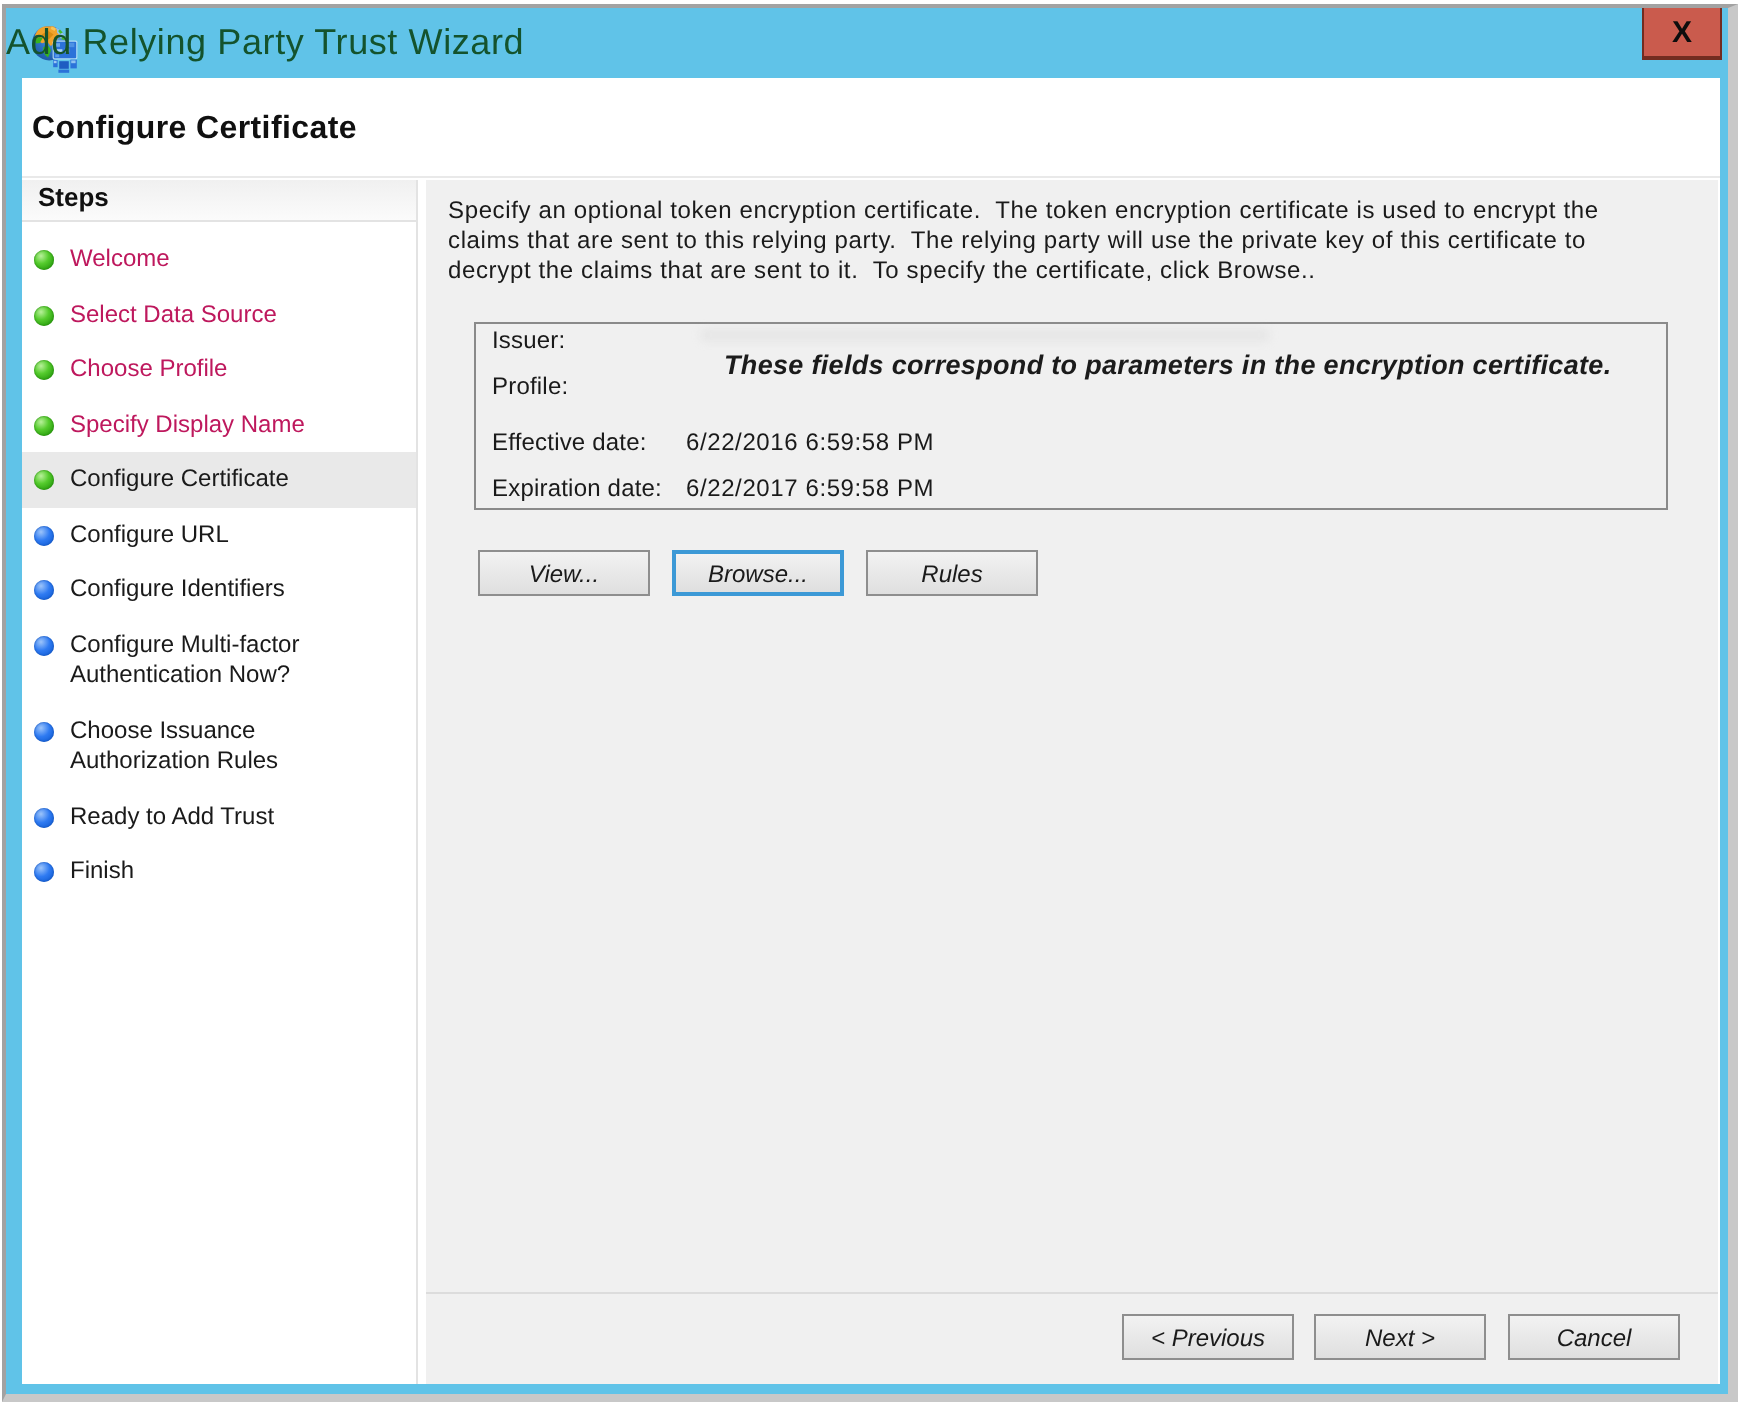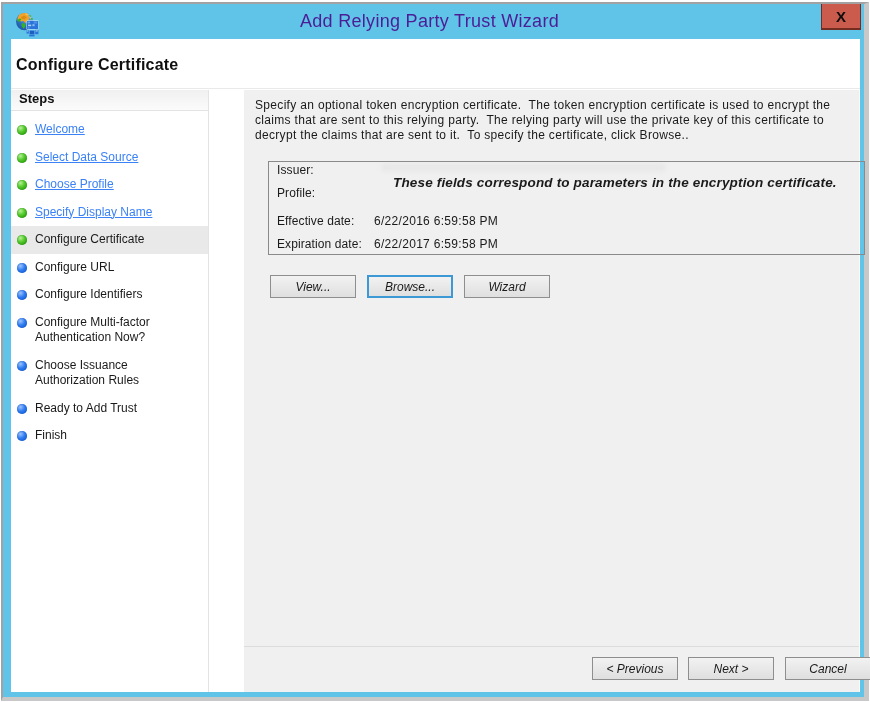--- a/index.html
+++ b/index.html
@@ -15,22 +15,21 @@
     background:#60c3e8;
     border:2px solid;
     border-color:#a2a2a2 #c8c8c8 #c8c8c8 #a2a2a2;
     border-right-width:5px; border-bottom-width:4px;
   }
   .titlebar {
     position:absolute; left:0; top:0; right:0; height:35px;
   }
   .titlebar-text {
     position:absolute; left:0; right:8px; top:7px;
-    text-align:center;
-    font-size:18px; letter-spacing:0.3px; color:#4c1d95;
+    font-size:18px; letter-spacing:0.3px; color:#14532d;
     line-height:20px;
   }
   .app-icon {
     position:absolute; left:12px; top:7px; width:24px; height:26px;
   }
   .close-btn {
     position:absolute; top:0px; right:3px; width:40px; height:26px;
     background:#ca5b4d;
     border:1px solid #732c20;
     border-top:none;
@@ -72,34 +71,33 @@
   ul.steps li {
     position:relative;
     padding:6px 8px 6px 24px;
     font-size:12px; line-height:15.5px;
     color:#1a1a1a;
   }
   ul.steps li .bullet {
     position:absolute; left:6px; top:9px;
     width:10px; height:10px; border-radius:50%;
   }
-  ul.steps li.done { color:#3b82f6;text-decoration:underline; }
+  ul.steps li.done { color:#be185d; }
   ul.steps li.done .bullet, ul.steps li.current .bullet {
     background:radial-gradient(circle at 35% 30%, #b8f09a 0%, #56cc2e 40%, #2fa412 75%, #268f0c 100%);
     box-shadow:inset 0 0 1px #1c7a06;
   }
   ul.steps li.todo .bullet {
     background:radial-gradient(circle at 35% 30%, #9cc4fa 0%, #2f7bf2 45%, #1661d8 80%, #1256c4 100%);
     box-shadow:inset 0 0 1px #0c47a8;
   }
   ul.steps li.current { background:#e9e9e9; }
   .content {
     position:absolute; left:202px; top:0; right:1px; bottom:0;
     background:#f0f0f0;
-    margin-left:31px;
   }
   .desc { position:absolute; left:11px; top:8px; }
   .desc div { font-size:12px; letter-spacing:0.32px; line-height:15px; color:#1a1a1a; white-space:pre; }
   .cert-box {
     position:absolute; left:24px; top:71px; width:597px; height:94px;
     border:1px solid #8a8a8a;
   }
   .cert-row { position:absolute; left:8px; font-size:12px; letter-spacing:0.1px; color:#1a1a1a; }
   .cert-row .value { position:absolute; left:97px; letter-spacing:0.3px; white-space:pre; }
   .cert-row .label { white-space:pre; }
@@ -262,21 +260,21 @@
             <span class="label">Expiration date:</span>
             <span class="value">6/22/2017 6:59:58 PM</span>
           </div>
           <div class="redacted"></div>
           <div class="annotation">These fields correspond to parameters in the encryption certificate.</div>
         </div>
 
         <div class="cert-actions">
           <button class="btn btn-view">View...</button>
           <button class="btn btn-browse focused">Browse...</button>
-          <button class="btn btn-remove">Wizard</button>
+          <button class="btn btn-remove">Rules</button>
         </div>
 
         <div class="footer-sep"></div>
         <div class="footer">
           <button class="btn btn-previous">&lt; Previous</button>
           <button class="btn btn-next">Next &gt;</button>
           <button class="btn btn-cancel">Cancel</button>
         </div>
       </div>
     </div>

